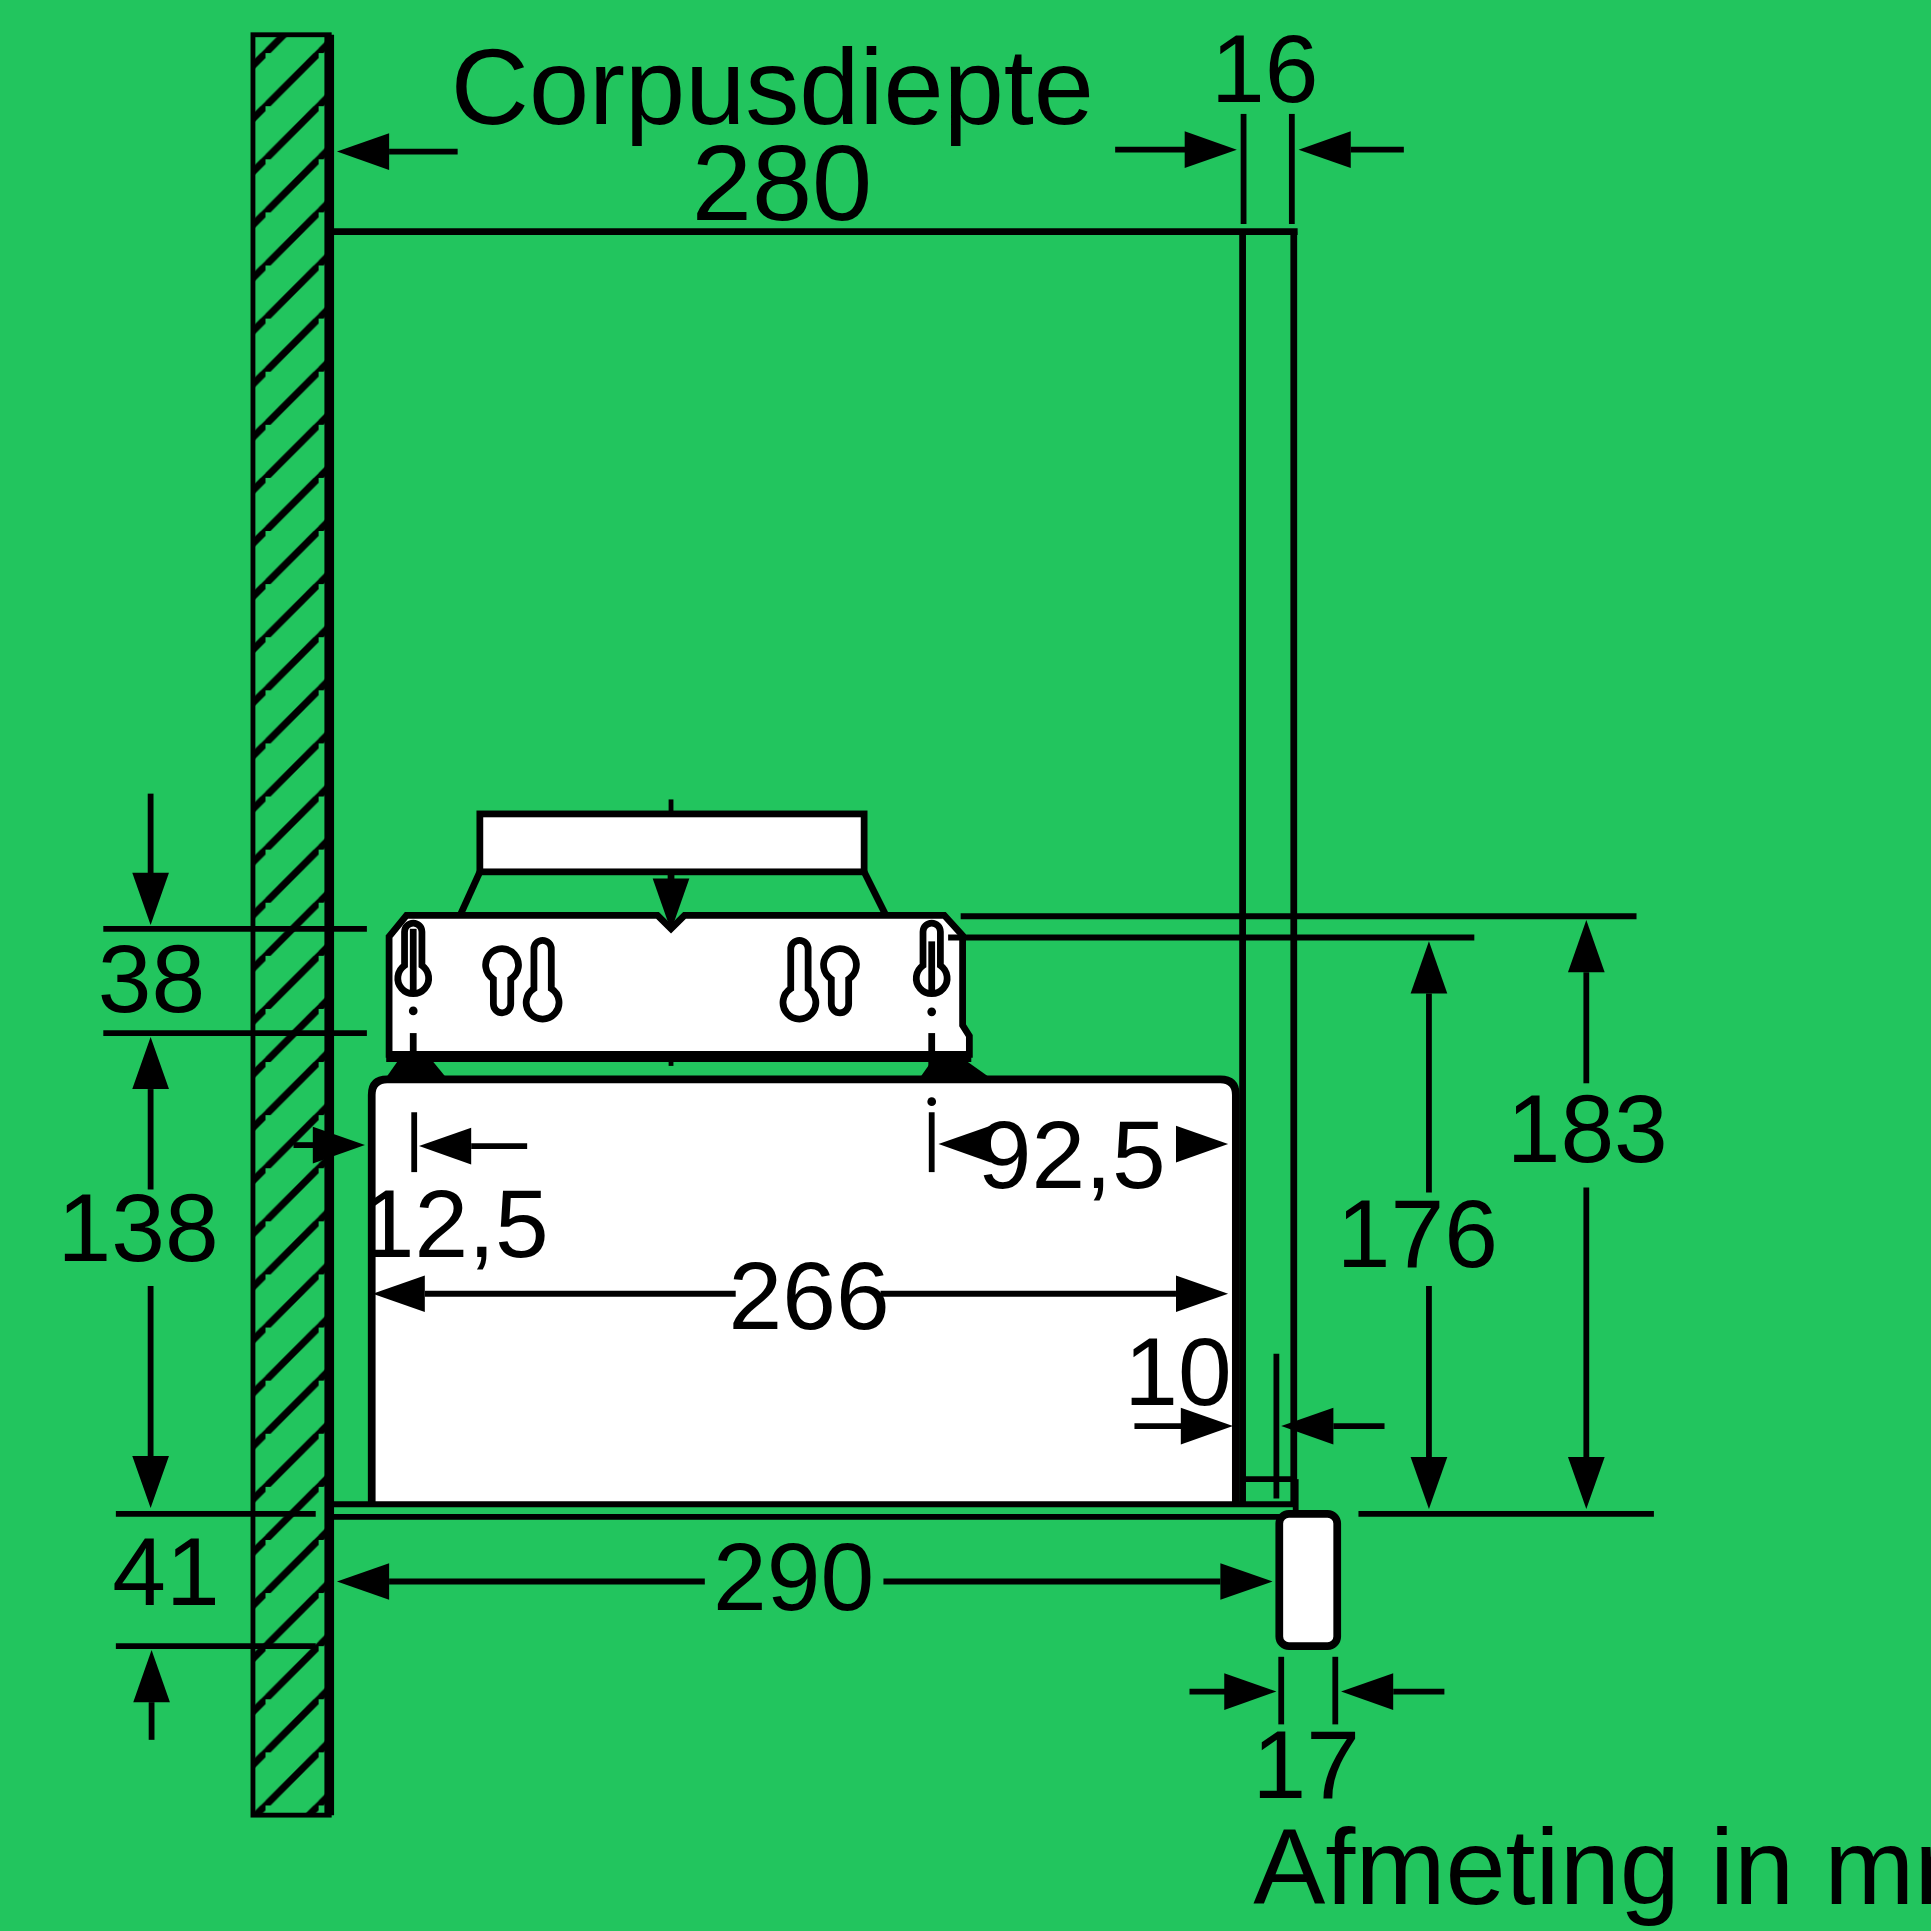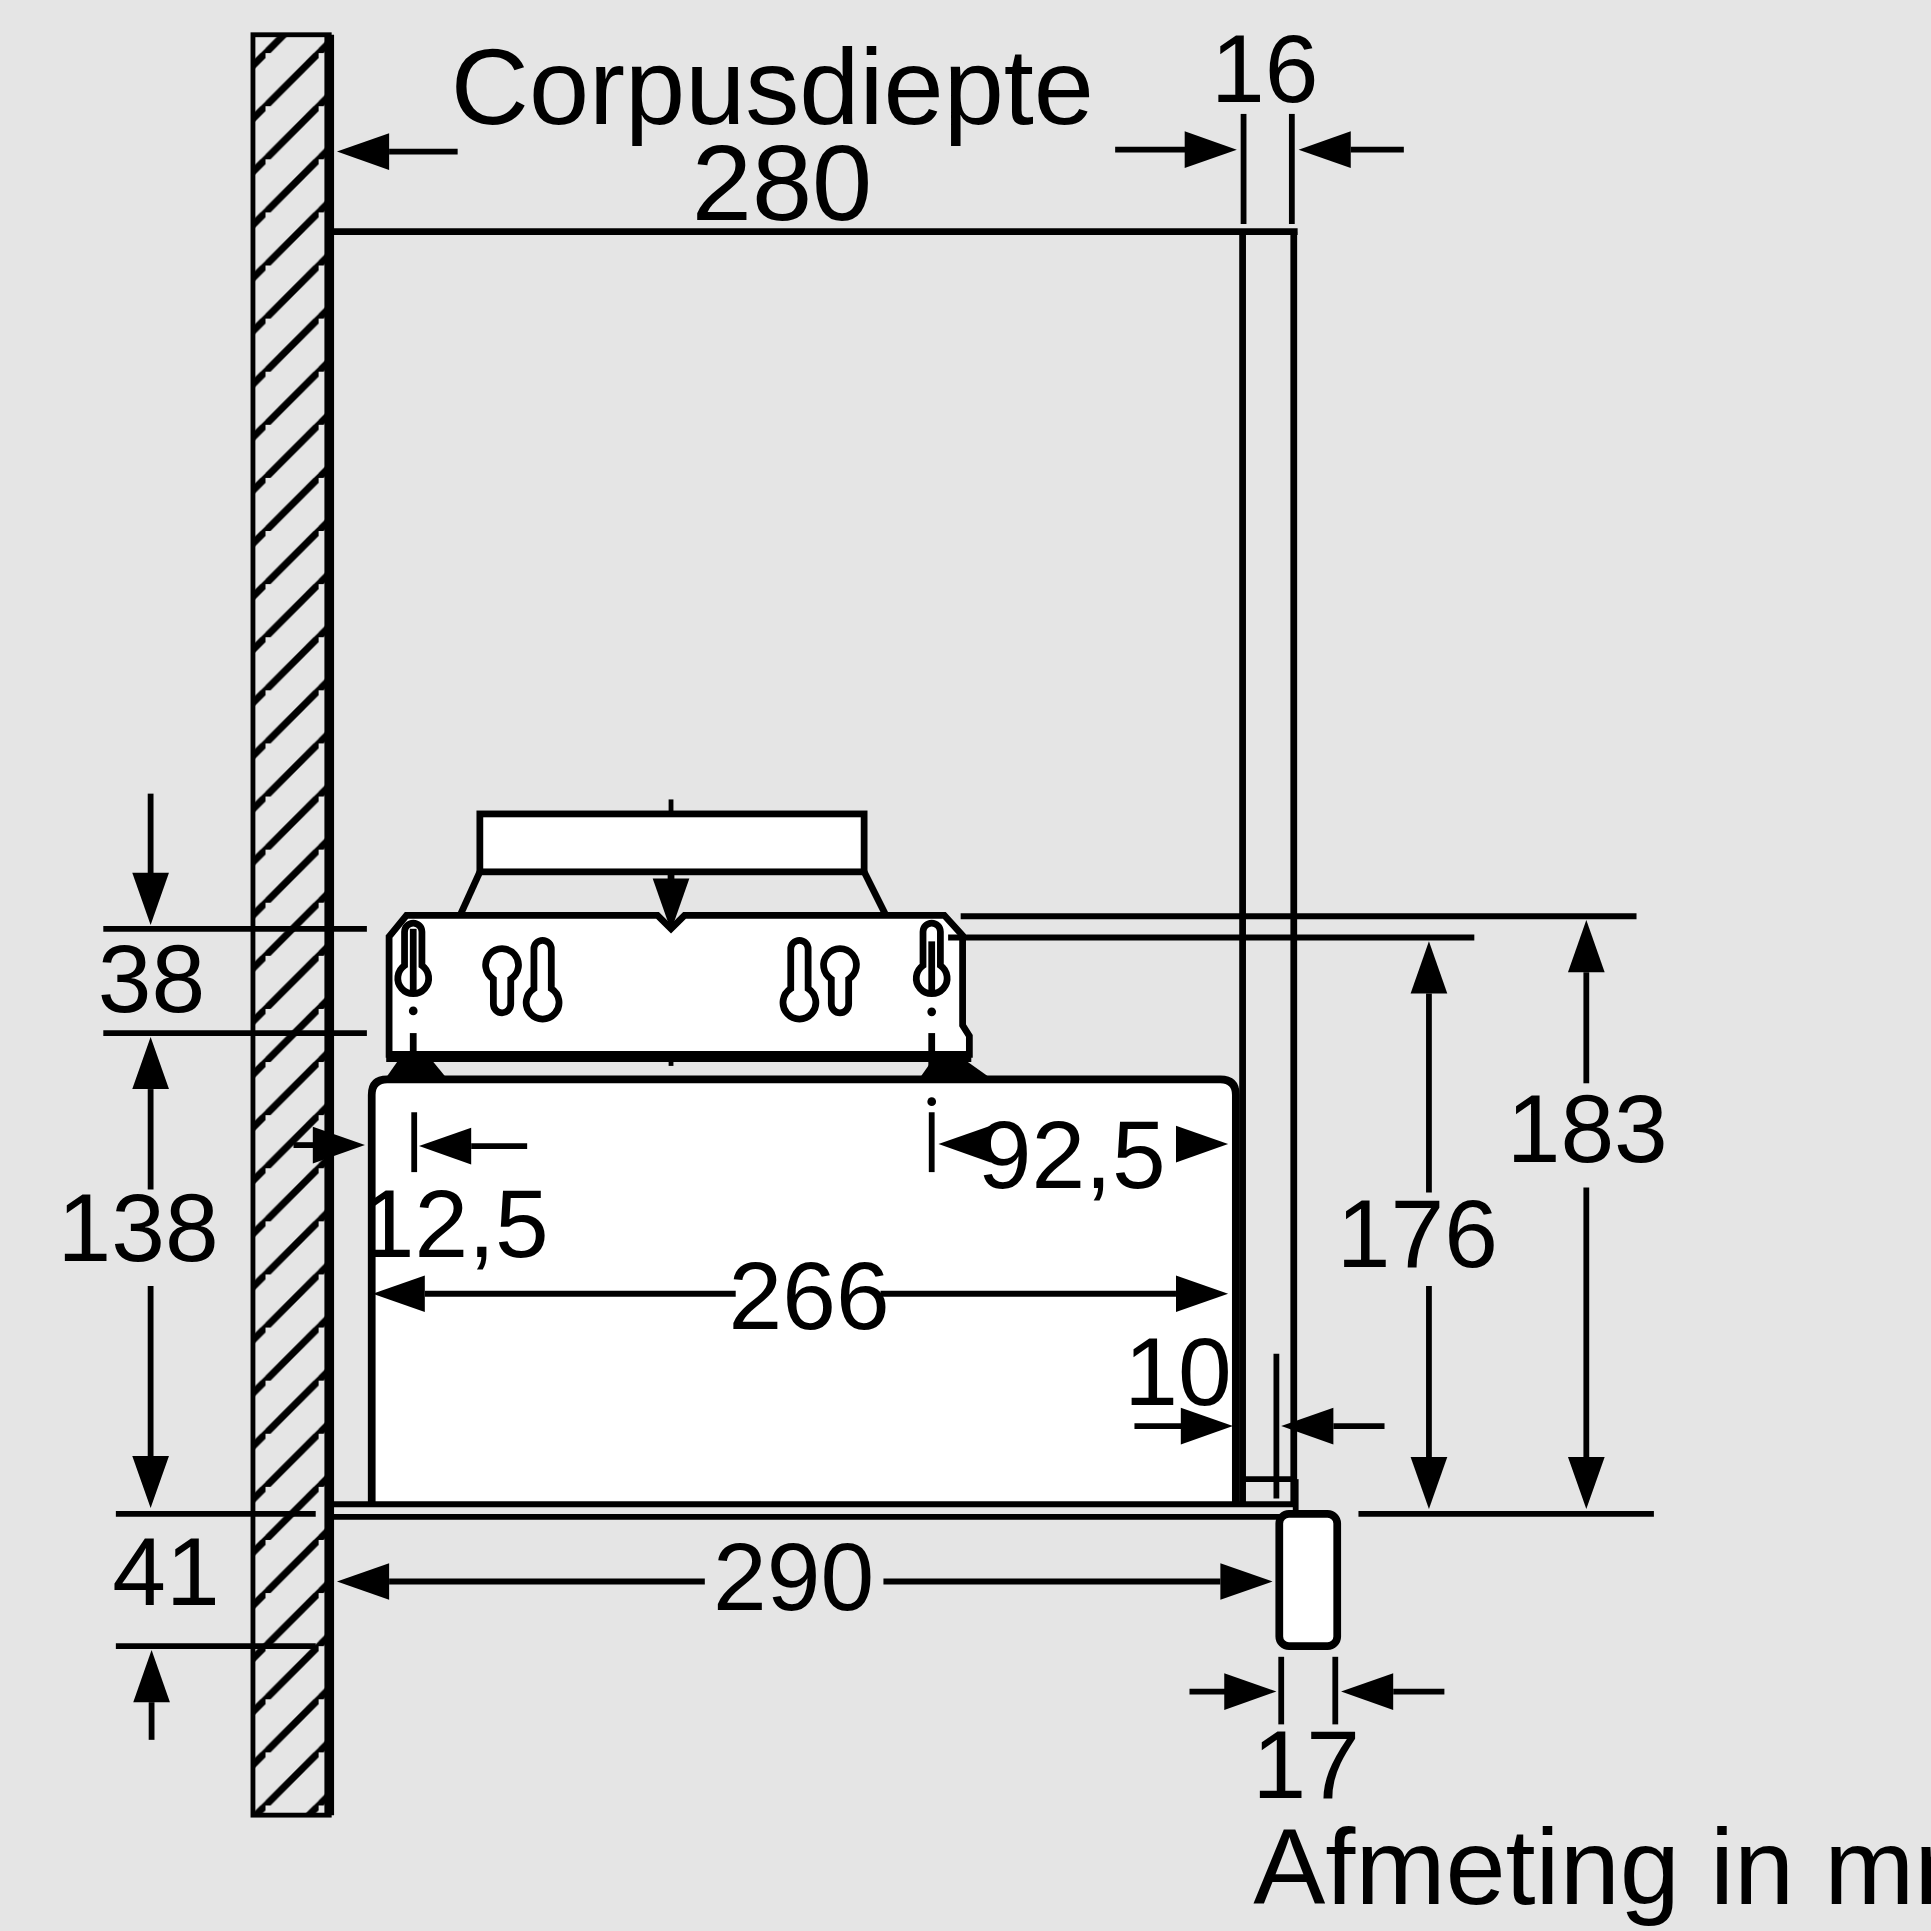--- a/index.html
+++ b/index.html
@@ -1,16 +1,16 @@
 <!DOCTYPE html>
 <html><head>
 <meta charset="utf-8">
 <style>
   html,body{margin:0;padding:0;background:#fff;}
-  .stage{width:1931px;height:1931px;background:#e5e5e5;position:relative;}
+  .stage{width:1931px;height:1931px;background:#22c55e;position:relative;}
   svg{display:block;}
   text{font-family:"Liberation Sans","DejaVu Sans",sans-serif;fill:#000;}
   .dim-num{font-size:100px;}
   .big-label{font-size:112px;}
   .outline{fill:#ffffff;stroke:#000000;}
   .ln{stroke:#000000;fill:none;}
   .ah{fill:#000000;stroke:none;}
 </style>
 </head>
 <body>

